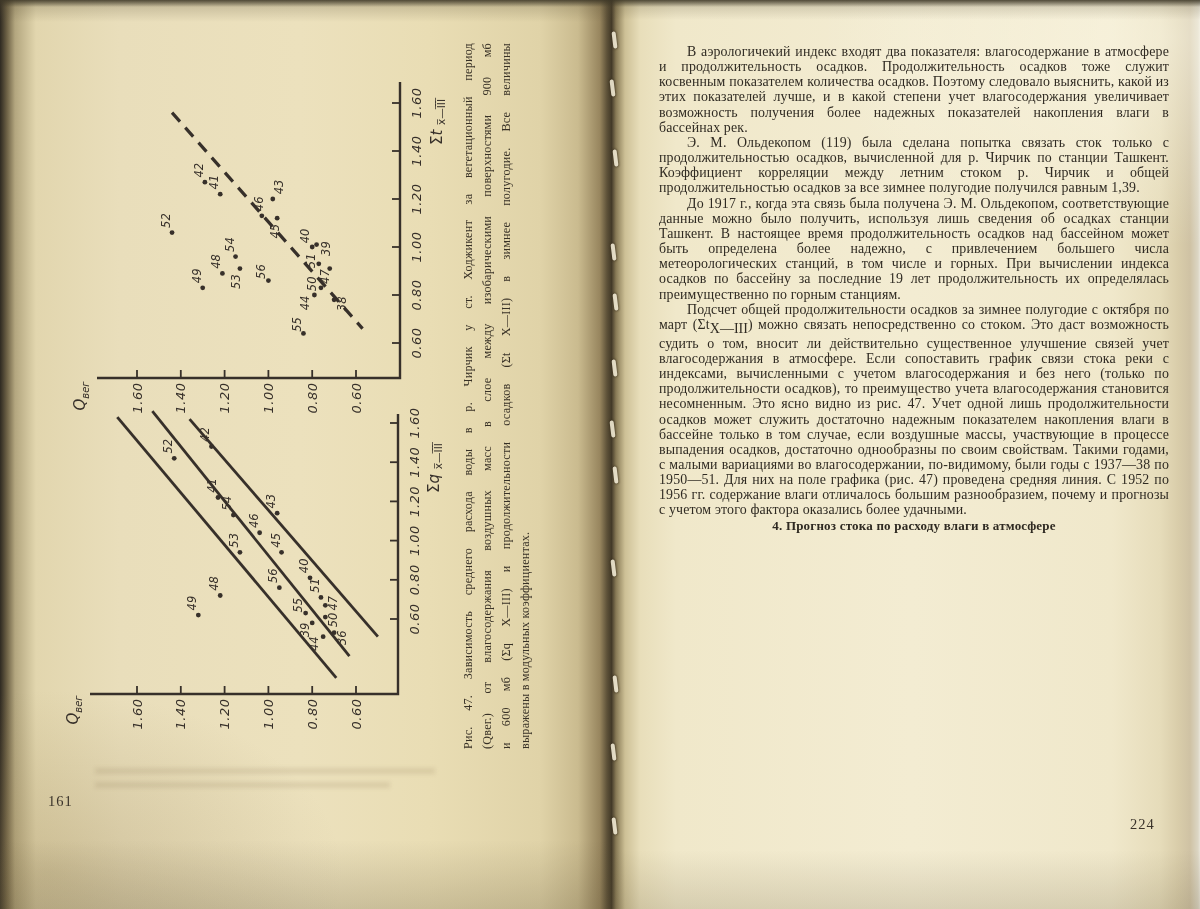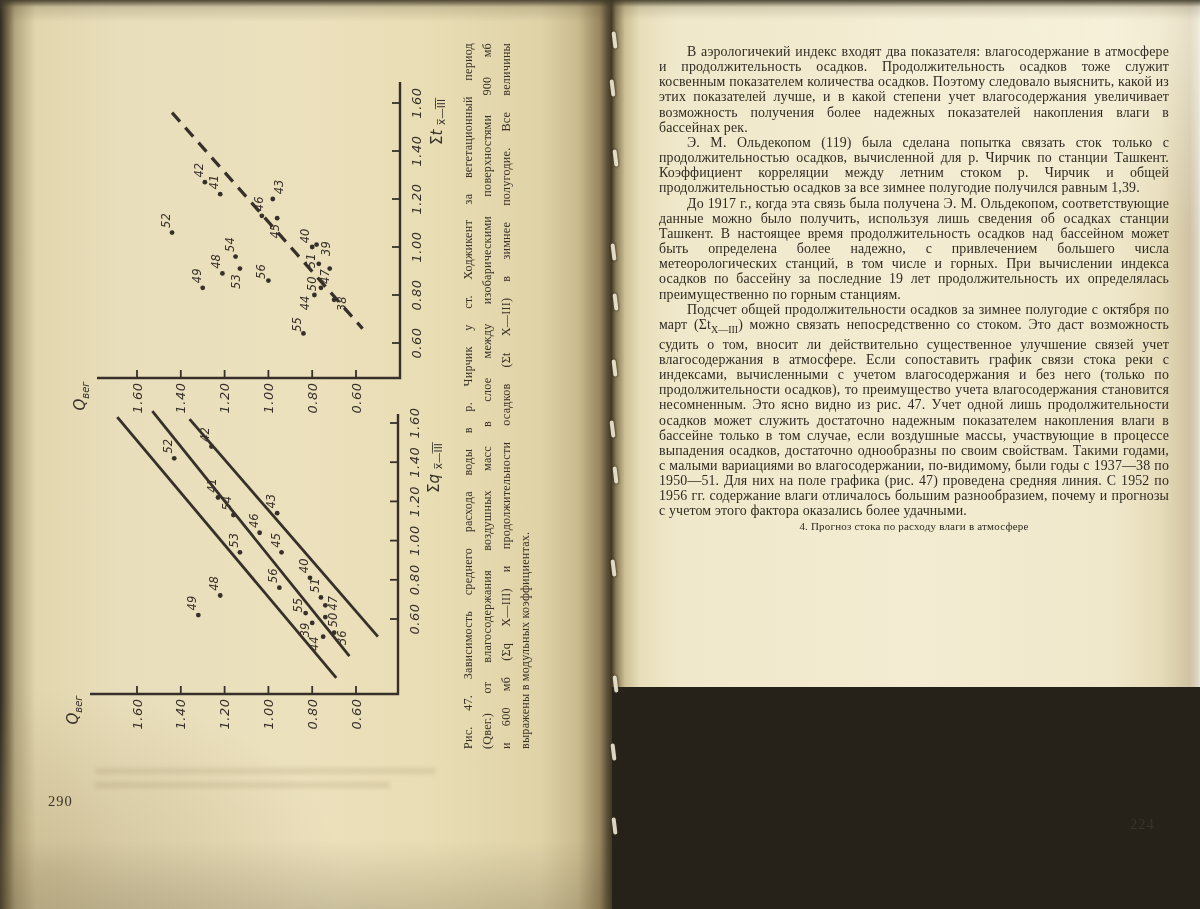--- a/index.html
+++ b/index.html
@@ -12,35 +12,35 @@
   .page-left{position:absolute;left:0;top:0;width:612px;height:909px;
     background:
       radial-gradient(420px 260px at 8% 96%, rgba(150,130,85,.30), rgba(150,130,85,0) 70%),
       linear-gradient(90deg,#2e2921 0px,#6e6246 7px,#b3a67f 15px,#e2d6ae 36px,#e9debb 120px,
                       #ece1bd 300px,#e9ddb4 430px,#e0d3a8 540px,#cabb8f 578px,#97855e 600px,
                       #5d5138 607px,#403726 612px);}
   .page-left::before{content:"";position:absolute;inset:0;pointer-events:none;
     background:linear-gradient(180deg,rgba(88,78,52,.30) 0,rgba(88,78,52,0) 22px,
                rgba(0,0,0,0) 840px,rgba(86,74,46,.22) 909px);}
   
-  .page-right{position:absolute;left:612px;top:0;width:588px;height:687px;
+  .page-right{position:absolute;left:612px;top:0;width:588px;height:909px;
     background:
       radial-gradient(500px 300px at 95% 4%, rgba(255,252,238,.5), rgba(255,252,238,0) 70%),
       linear-gradient(90deg,#4a402d 0px,#887a56 4px,#cdc096 13px,#e8deba 28px,#f0e8ca 64px,
                       #f3ecd2 300px,#f0e8cb 500px,#e6dcba 548px,#d9cdaa 566px,#cfc2a4 578px,
                       #dcd6c4 586px,#e9e5d9 588px);}
   .page-right::before{content:"";position:absolute;inset:0;pointer-events:none;
     background:linear-gradient(180deg,rgba(88,78,52,.28) 0,rgba(88,78,52,0) 20px,
                rgba(0,0,0,0) 850px,rgba(96,84,54,.18) 909px);}
   
   .text-col{position:absolute;left:47px;top:44px;width:510px;color:#2f2a22;
     font-size:13.9px;line-height:15.15px;text-align:justify;letter-spacing:.15px;}
   .text-col p{margin:0;text-indent:28px;}
-  .formula-sub{font-size:10px;letter-spacing:0;}
-  .sect-heading{margin:13px 0 11px 0;text-align:center;font-weight:normal;font-size:11px;
+  .formula-sub{font-size:14px;letter-spacing:0;}
+  .sect-heading{margin:13px 0 11px 0;text-align:center;font-weight:bold;font-size:13px;
     letter-spacing:.2px;text-indent:0 !important;}
   .page-num{position:absolute;color:#3a332a;font-size:14.5px;letter-spacing:1px;}
   .pn-left{left:48px;top:793px;}
   .pn-right{left:518px;top:816px;}
   
   #figure-svg{position:absolute;left:0;top:0;}
   .fig-caption{position:absolute;left:459px;top:749px;width:706px;
     transform:rotate(-90deg);transform-origin:0 0;color:#383126;
     font-size:12.2px;line-height:19px;letter-spacing:.2px;}
   .cap-line{text-align:justify;text-align-last:justify;}
@@ -197,21 +197,21 @@
         </g>
       </svg>
     <div class="fig-caption">
       <div class="cap-line">Рис. 47. Зависимость среднего расхода воды в р. Чирчик у ст. Ходжикент за вегетационный период</div>
       <div class="cap-line">(Qвег.) от влагосодержания воздушных масс в слое между изобарическими поверхностями 900 мб</div>
       <div class="cap-line">и 600 мб (Σq X—III) и продолжительности осадков (Σt X—III) в зимнее полугодие. Все величины</div>
       <div class="cap-line">выражены в модульных коэффициентах.</div>
     </div>
     <div class="ghost-line" style="left:95px;top:768px;width:340px;"></div>
     <div class="ghost-line" style="left:95px;top:782px;width:295px;"></div>
-    <div class="page-num pn-left">290</div>
+    <div class="page-num pn-left">161</div>
   </div>
 
   <div class="page page-right">
     <div class="text-col">
       <p>В аэрологичекий индекс входят два показателя: влагосодержание в атмосфере и продолжительность осадков. Продолжительность осадков тоже служит косвенным показателем количества осадков. Поэтому следовало выяснить, какой из этих показателей лучше, и в какой степени учет влагосодержания увеличивает возможность получения более надежных показателей накопления влаги в бассейнах рек.</p>
       <p>Э. М. Ольдекопом (119) была сделана попытка связать сток только с продолжительностью осадков, вычисленной для р. Чирчик по станции Ташкент. Коэффициент корреляции между летним стоком р. Чирчик и общей продолжительностью осадков за все зимнее полугодие получился равным 1,39.</p>
       <p>До 1917 г., когда эта связь была получена Э. М. Ольдекопом, соответствующие данные можно было получить, используя лишь сведения об осадках станции Ташкент. В настоящее время продолжительность осадков над бассейном может быть определена более надежно, с привлечением большего числа метеорологических станций, в том числе и горных. При вычислении индекса осадков по бассейну за последние 19 лет продолжительность их определялась преимущественно по горным станциям.</p>
       <p><span>Подсчет общей продолжительности осадков за зимнее полугодие с октября по март (Σt</span><sub class="formula-sub">X—III</sub><span>) можно связать непосредственно со стоком. Это даст возможность судить о том, вносит ли действительно существенное улучшение связей учет влагосодержания в атмосфере. Если сопоставить график связи стока реки с индексами, вычисленными с учетом влагосодержания и без него (только по продолжительности осадков), то преимущество учета влагосодержания становится несомненным. Это ясно видно из рис. 47. Учет одной лишь продолжительности осадков может служить достаточно надежным показателем накопления влаги в бассейне только в том случае, если воздушные массы, участвующие в процессе выпадения осадков, достаточно однообразны по своим свойствам. Такими годами, с малыми вариациями во влагосодержании, по-видимому, были годы с 1937—38 по 1950—51. Для них на поле графика (рис. 47) проведена средняя линия. С 1952 по 1956 гг. содержание влаги отличалось большим разнообразием, почему и прогнозы с учетом этого фактора оказались более удачными.</span></p>
       <p class="sect-heading">4. Прогноз стока по расходу влаги в атмосфере</p>
     </div>

